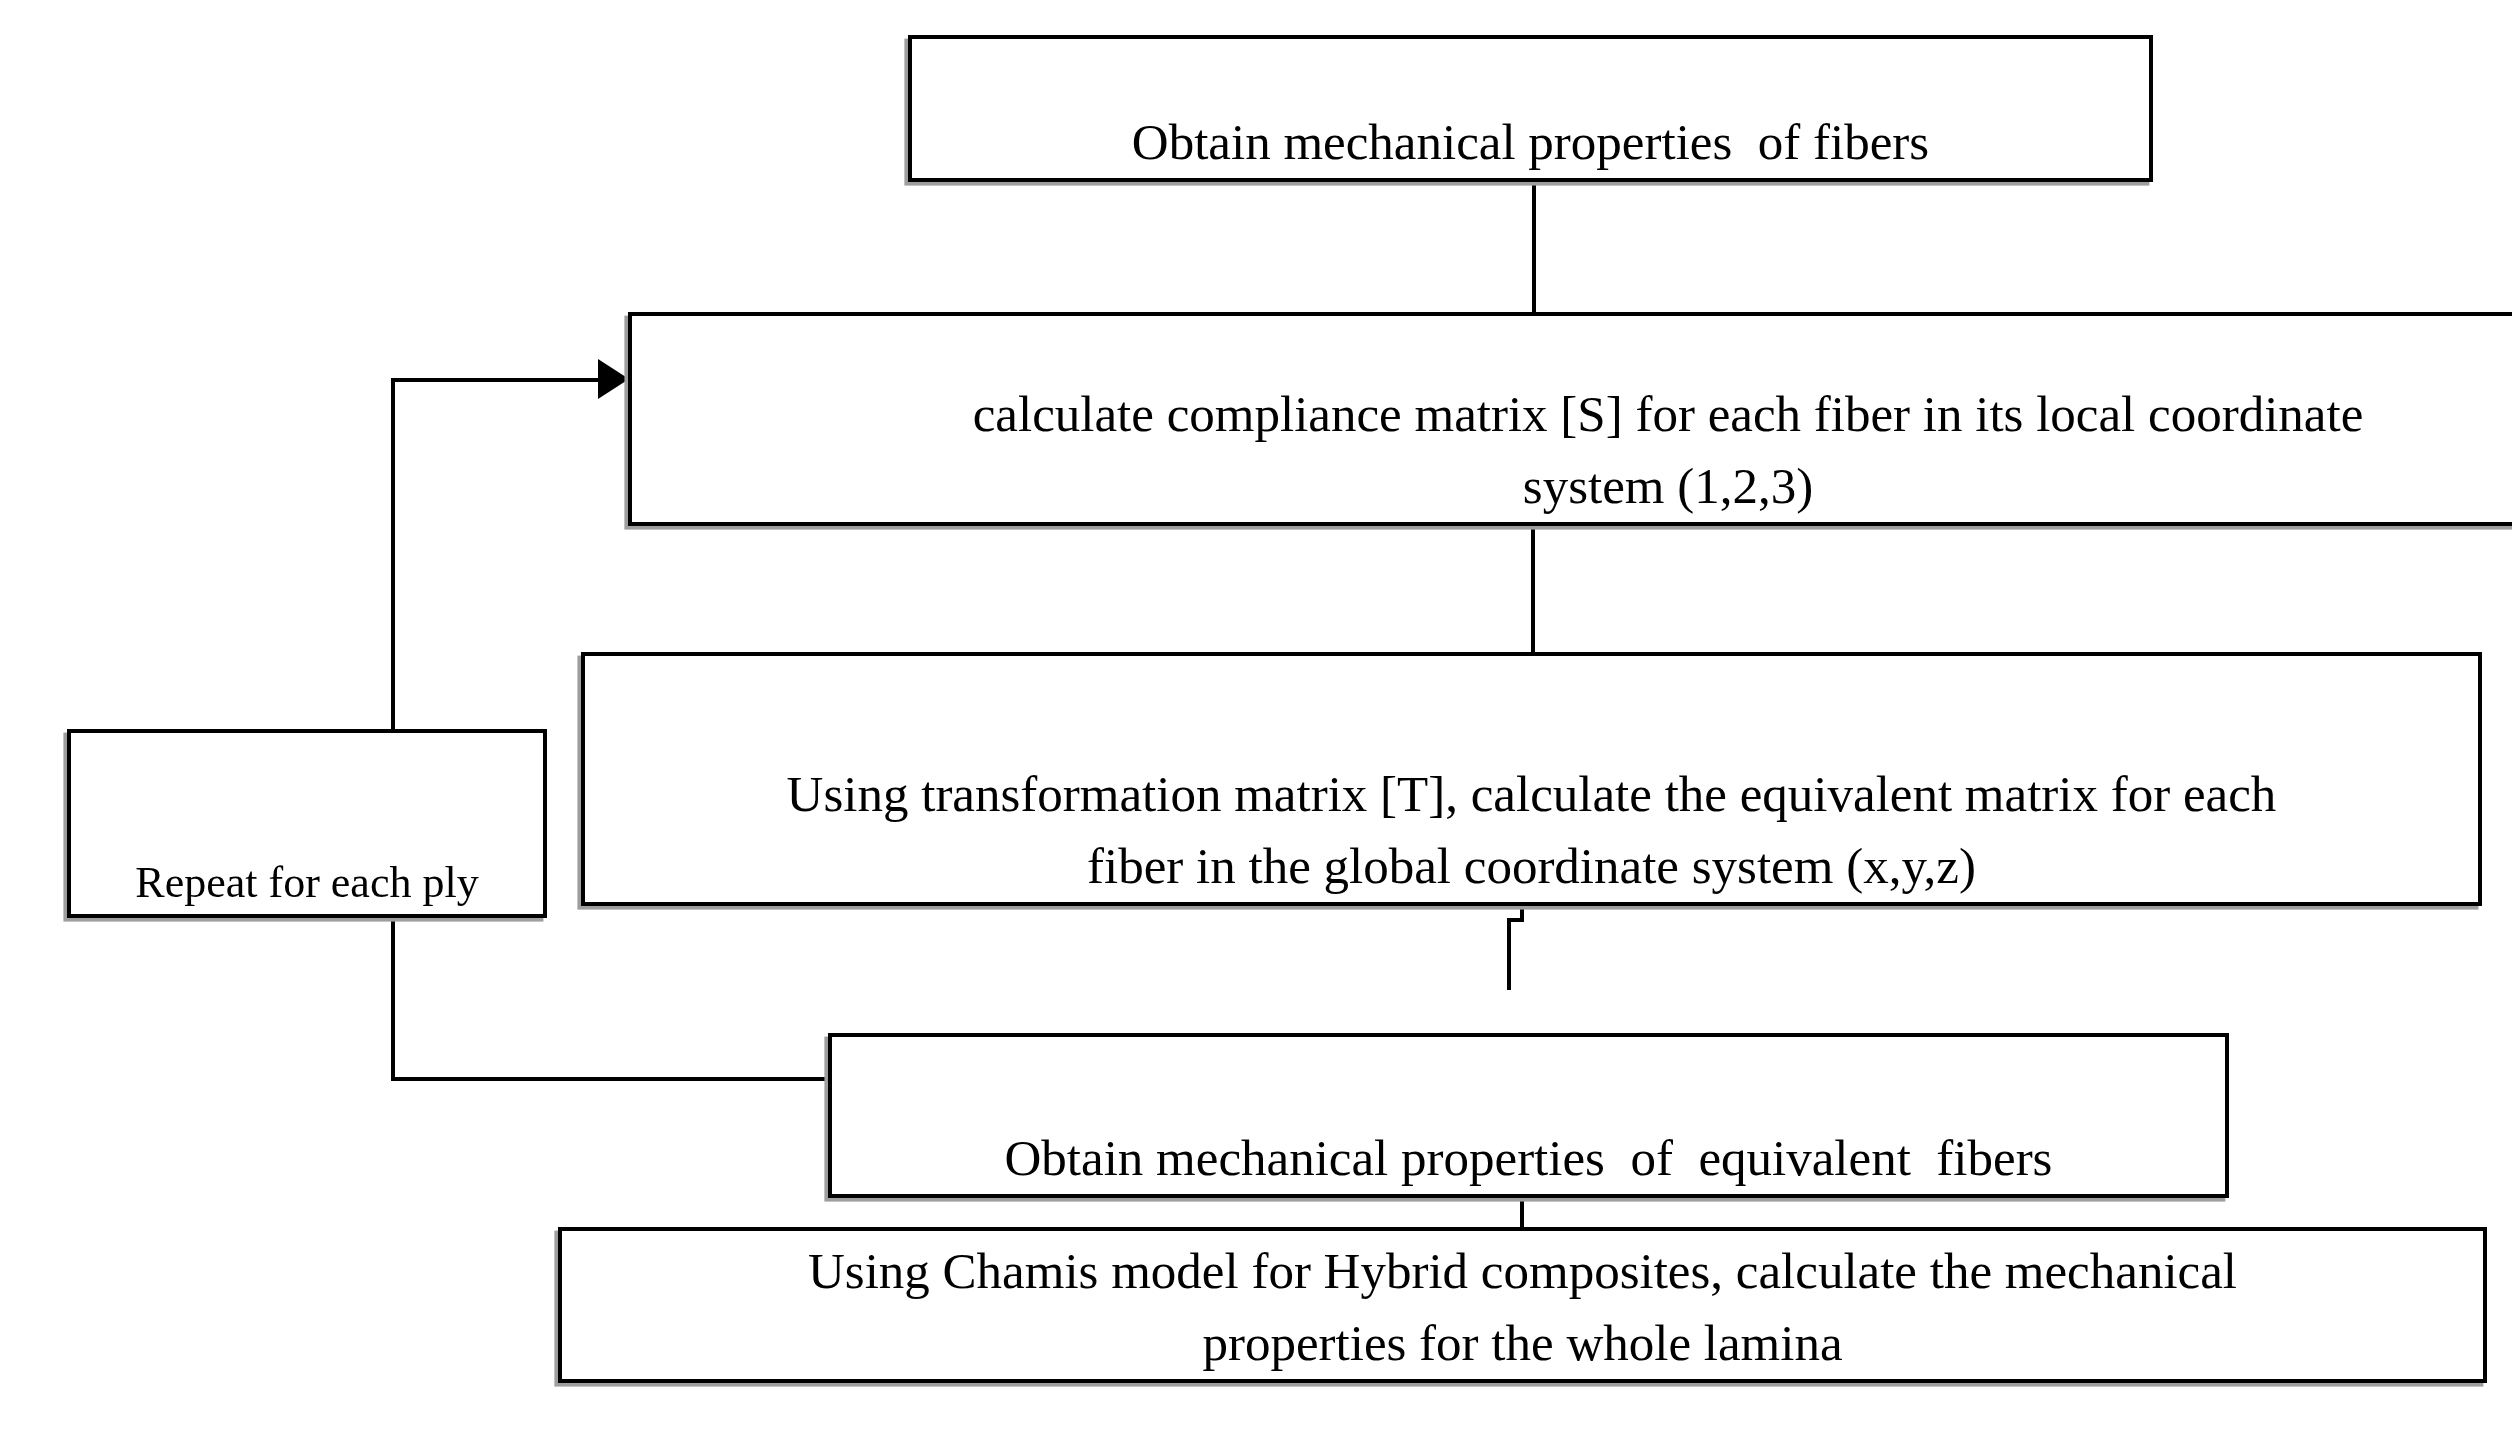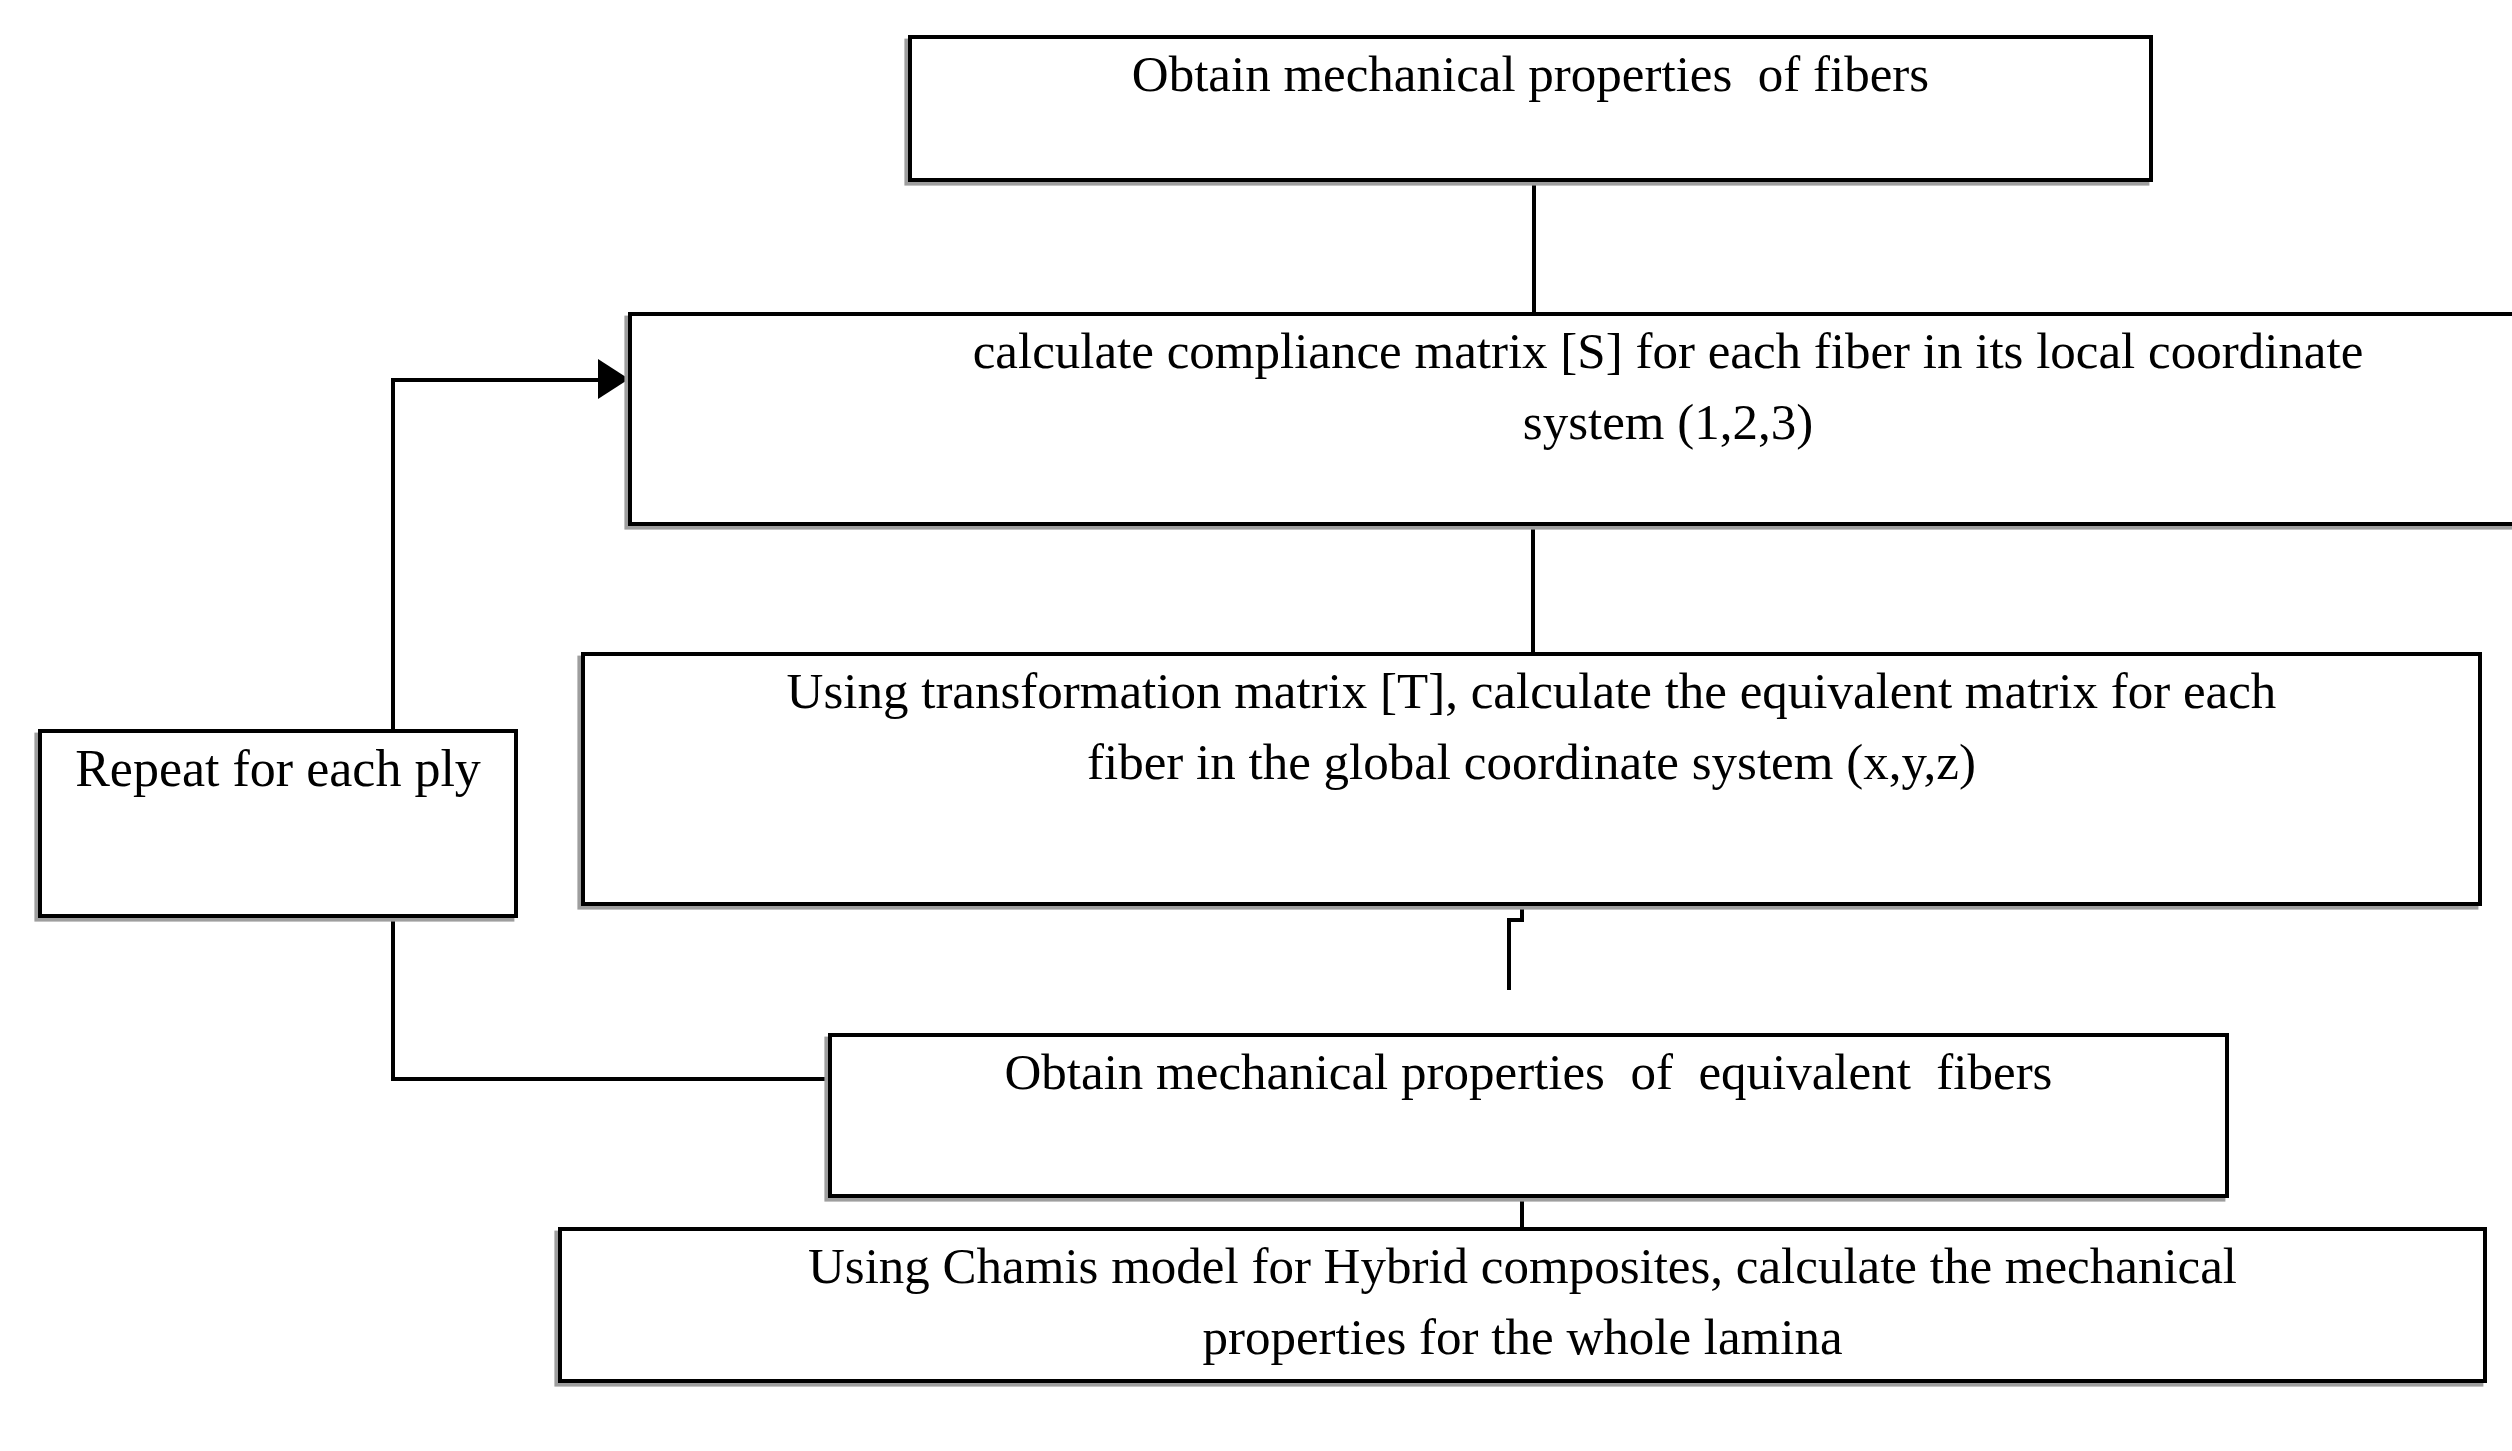--- a/index.html
+++ b/index.html
@@ -15,32 +15,33 @@
     overflow: hidden;
     font-family: "Liberation Serif", "DejaVu Serif", serif;
   }
   .node {
     position: absolute;
     box-sizing: border-box;
     background: #ffffff;
     border: 4.8px solid #000000;
     box-shadow: -3.6px 3.6px 0 #9e9e9e;
     display: flex;
-    align-items: flex-start;
+    align-items: flex-end;
     justify-content: center;
     text-align: center;
     color: #000000;
     font-size: 51px;
     line-height: 1.4;
     white-space: pre-wrap;
     z-index: 2;
     padding: 0 18px;
   }
   .node.small {
-    font-size: 52px;
+    font-size: 44px;
+    margin-left: 29px;
   }
   .line {
     position: absolute;
     background: #000000;
     z-index: 1;
   }
   .arrowhead-right {
     position: absolute;
     width: 0;
     height: 0;

